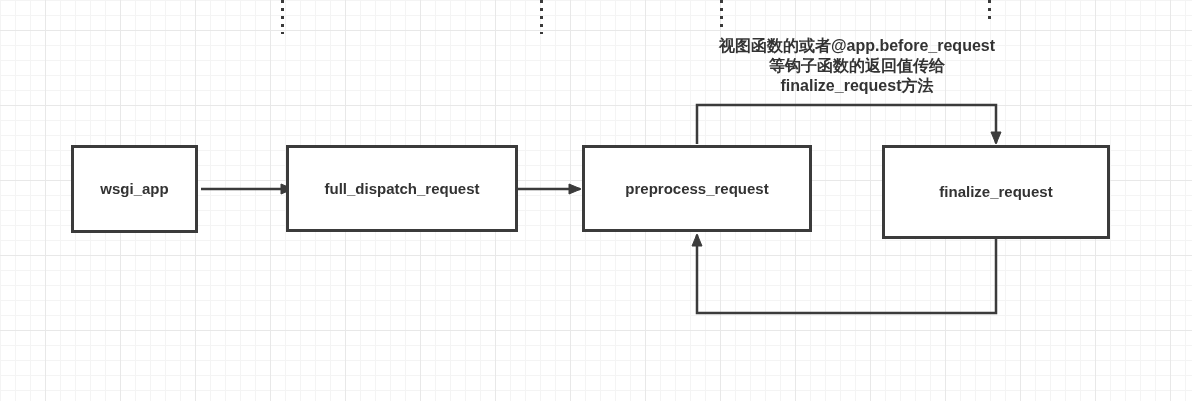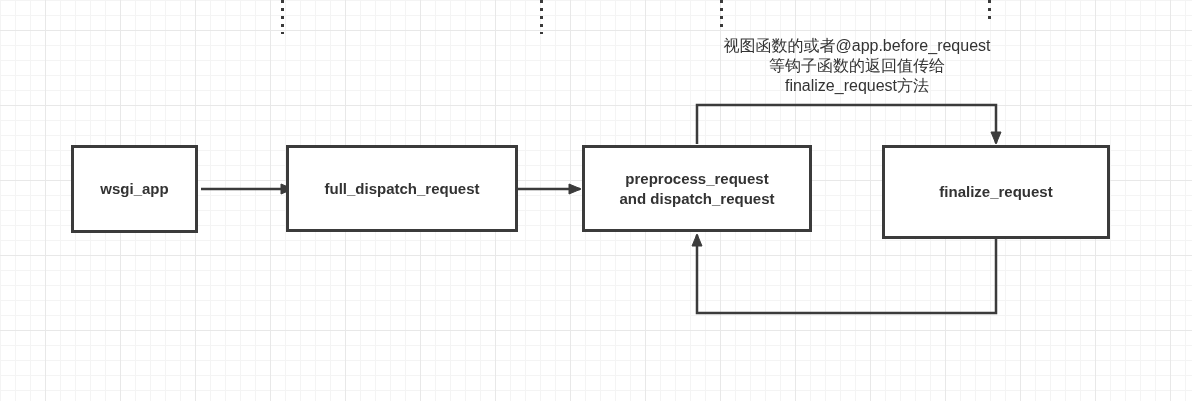--- a/index.html
+++ b/index.html
@@ -58,21 +58,21 @@
     background: repeating-linear-gradient(to bottom, #3a3a3a 0 3px, transparent 3px 8px);
   }
   .stub-1 { left: 281px; height: 34px; }
   .stub-2 { left: 540px; height: 34px; }
   .stub-3 { left: 720px; height: 29px; }
   .stub-4 { left: 988px; height: 24px; }
 
   .annotation {
     position: absolute;
     text-align: center;
-    font-weight: normal;
+    font-weight: bold;
     font-size: 16px;
     line-height: 20px;
     color: #333333;
     white-space: nowrap;
   }
   .annotation-top    { left: 689px; top: 36px;  width: 336px; }
   .annotation-bottom { left: 671px; top: 324px; width: 340px; }
   .annotation div { white-space: nowrap; }
 </style>
 </head>
@@ -100,21 +100,20 @@
   <div class="node node-wsgi">
     <div>wsgi_app</div>
   </div>
 
   <div class="node node-full">
     <div>full_dispatch_request</div>
   </div>
 
   <div class="node node-pre">
     <div>preprocess_request</div>
-    <div>and dispatch_request</div>
   </div>
 
   <div class="node node-finalize">
     <div>finalize_request</div>
   </div>
 
   <div class="annotation annotation-top">
     <div>视图函数的或者@app.before_request</div>
     <div>等钩子函数的返回值传给</div>
     <div>finalize_request方法</div>

